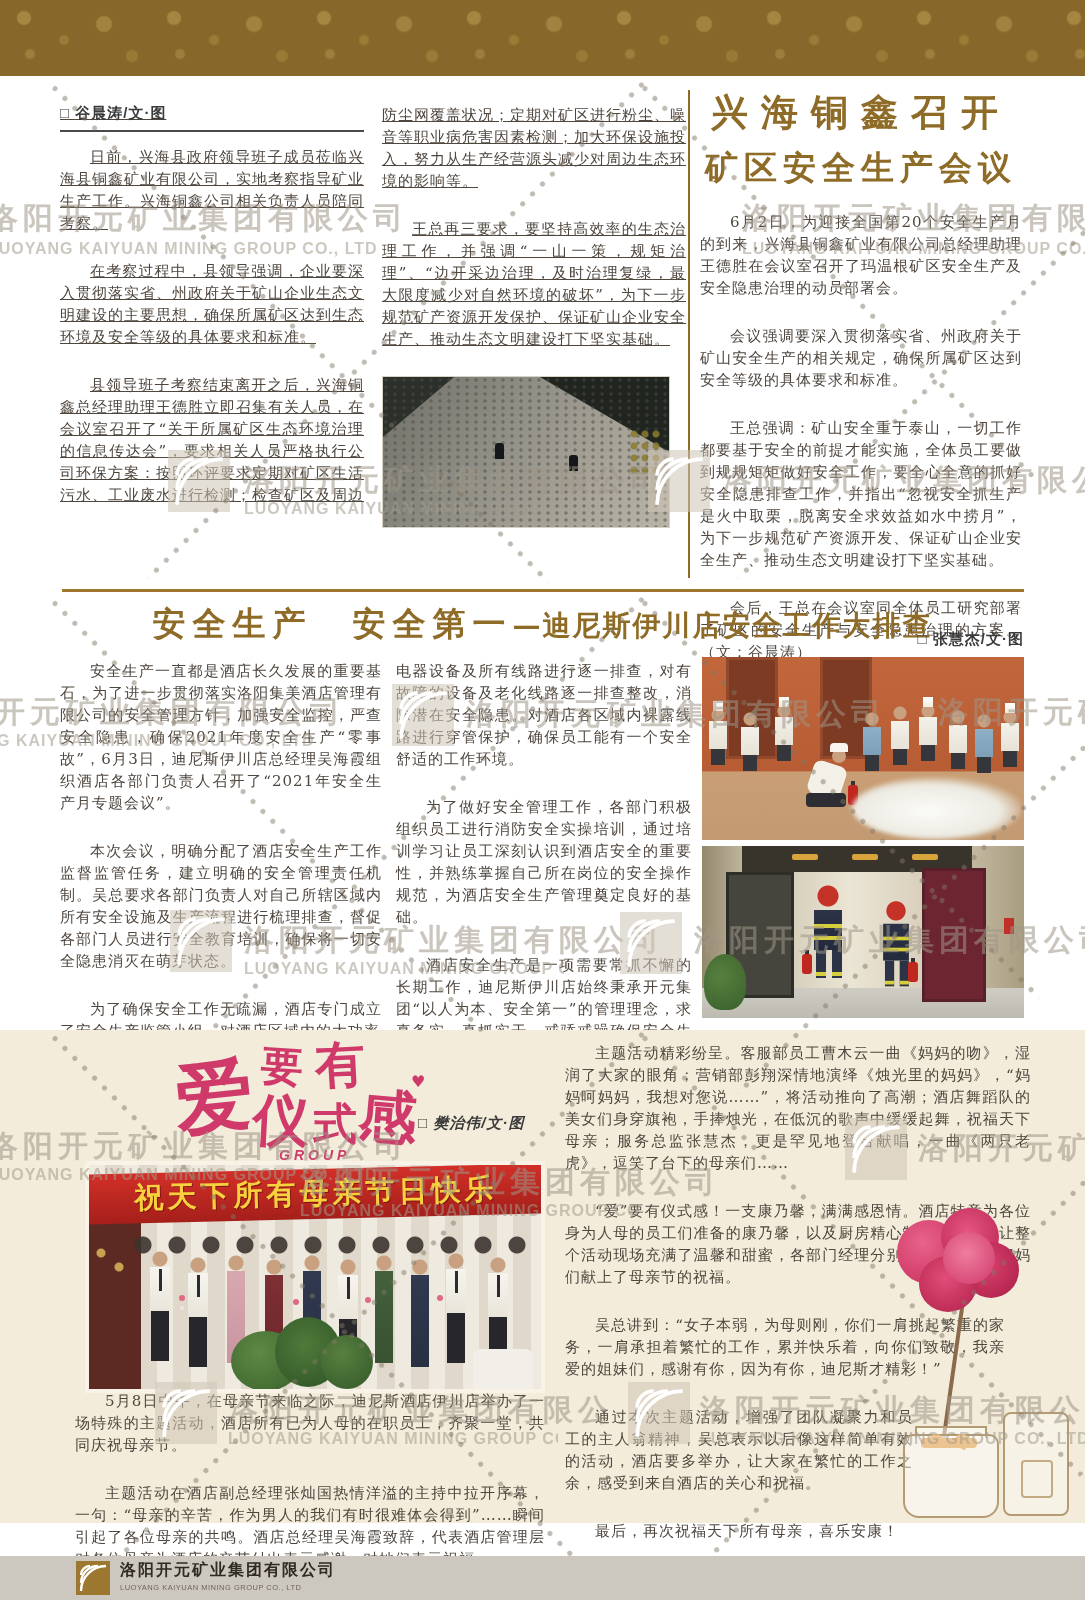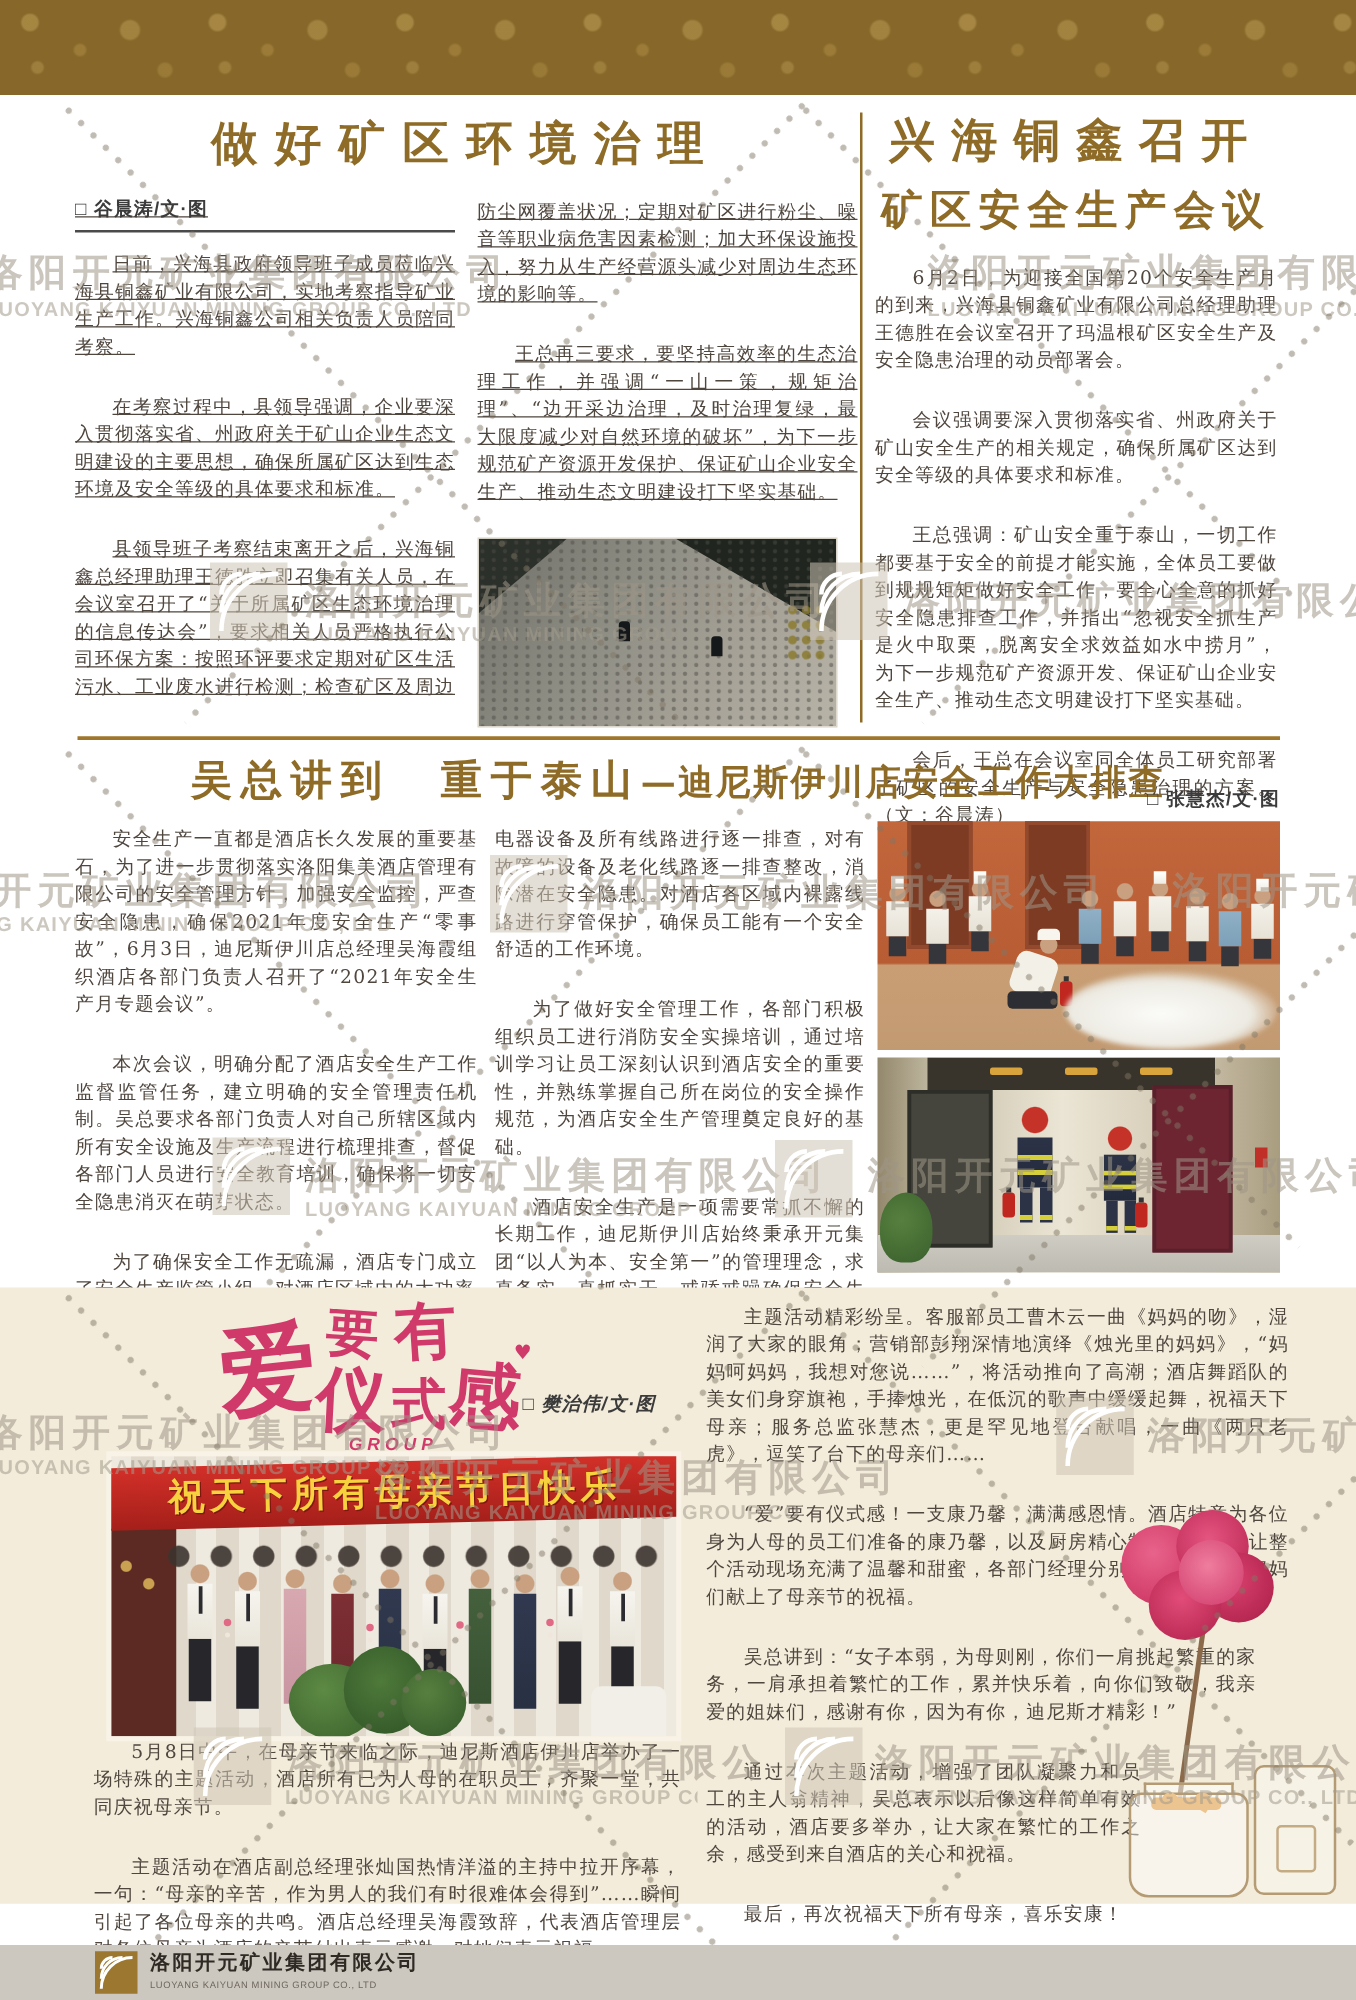--- a/index.html
+++ b/index.html
@@ -186,21 +186,20 @@
     background-size:14px 5px;}
 </style>
 </head>
 <body>
 
 <div class="page">
 
   <div class="top-band"></div>
 
   <div class="art-env">
-    <div class="goldtitle t">做好矿区环境治理</div>
     <div class="env-cols">
       <div class="env-col">
         <div class="byline rule">□ 谷晨涛/文·图</div>
         <p class="bodyp">日前，兴海县政府领导班子成员莅临兴海县铜鑫矿业有限公司，实地考察指导矿业生产工作。兴海铜鑫公司相关负责人员陪同考察。</p>
         <p class="bodyp">在考察过程中，县领导强调，企业要深入贯彻落实省、州政府关于矿山企业生态文明建设的主要思想，确保所属矿区达到生态环境及安全等级的具体要求和标准。</p>
         <p class="bodyp">县领导班子考察结束离开之后，兴海铜鑫总经理助理王德胜立即召集有关人员，在会议室召开了“关于所属矿区生态环境治理的信息传达会”，要求相关人员严格执行公司环保方案：按照环评要求定期对矿区生活污水、工业废水进行检测；检查矿区及周边</p>
       </div>
       <div class="env-col">
         <p class="bodyp noind">防尘网覆盖状况；定期对矿区进行粉尘、噪音等职业病危害因素检测；加大环保设施投入，努力从生产经营源头减少对周边生态环境的影响等。</p>
         <p class="bodyp">王总再三要求，要坚持高效率的生态治理工作，并强调“一山一策，规矩治理”、“边开采边治理，及时治理复绿，最大限度减少对自然环境的破坏”，为下一步规范矿产资源开发保护、保证矿山企业安全生产、推动生态文明建设打下坚实基础。</p>
@@ -223,21 +222,21 @@
     <div class="goldtitle t1">兴海铜鑫召开</div>
     <div class="goldtitle t2">矿区安全生产会议</div>
     <p class="bodyp">6月2日，为迎接全国第20个安全生产月的到来，兴海县铜鑫矿业有限公司总经理助理王德胜在会议室召开了玛温根矿区安全生产及安全隐患治理的动员部署会。</p>
     <p class="bodyp">会议强调要深入贯彻落实省、州政府关于矿山安全生产的相关规定，确保所属矿区达到安全等级的具体要求和标准。</p>
     <p class="bodyp">王总强调：矿山安全重于泰山，一切工作都要基于安全的前提才能实施，全体员工要做到规规矩矩做好安全工作，要全心全意的抓好安全隐患排查工作，并指出“忽视安全抓生产是火中取栗，脱离安全求效益如水中捞月”，为下一步规范矿产资源开发、保证矿山企业安全生产、推动生态文明建设打下坚实基础。</p>
     <p class="bodyp">会后，王总在会议室同全体员工研究部署了矿区的安全生产与安全隐患治理的方案。（文：谷晨涛）</p>
   </div>
 
   <div class="art-safety">
     <div class="saf-head">
-      <span class="m">吴总讲到　重于泰山</span><span class="s">—迪尼斯伊川店安全工作大排查</span>
+      <span class="m">安全生产　安全第一</span><span class="s">—迪尼斯伊川店安全工作大排查</span>
     </div>
     <div class="saf-col1">
       <p class="bodyp">安全生产一直都是酒店长久发展的重要基石，为了进一步贯彻落实洛阳集美酒店管理有限公司的安全管理方针，加强安全监控，严查安全隐患，确保2021年度安全生产“零事故”，6月3日，迪尼斯伊川店总经理吴海霞组织酒店各部门负责人召开了“2021年安全生产月专题会议”。</p>
       <p class="bodyp">本次会议，明确分配了酒店安全生产工作监督监管任务，建立明确的安全管理责任机制。吴总要求各部门负责人对自己所辖区域内所有安全设施及生产流程进行梳理排查，督促各部门人员进行安全教育培训，确保将一切安全隐患消灭在萌芽状态。</p>
       <p class="bodyp">为了确保安全工作无疏漏，酒店专门成立了安全生产监管小组。对酒店区域内的大功率</p>
     </div>
     <div class="saf-col2">
       <p class="bodyp noind">电器设备及所有线路进行逐一排查，对有故障的设备及老化线路逐一排查整改，消除潜在安全隐患。对酒店各区域内裸露线路进行穿管保护，确保员工能有一个安全舒适的工作环境。</p>
       <p class="bodyp">为了做好安全管理工作，各部门积极组织员工进行消防安全实操培训，通过培训学习让员工深刻认识到酒店安全的重要性，并熟练掌握自己所在岗位的安全操作规范，为酒店安全生产管理奠定良好的基础。</p>
       <p class="bodyp">酒店安全生产是一项需要常抓不懈的长期工作，迪尼斯伊川店始终秉承开元集团“以人为本、安全第一”的管理理念，求真务实、真抓实干、戒骄戒躁确保安全生产工作常抓不懈，为酒店的稳定经营提供强有力的保障。</p>

